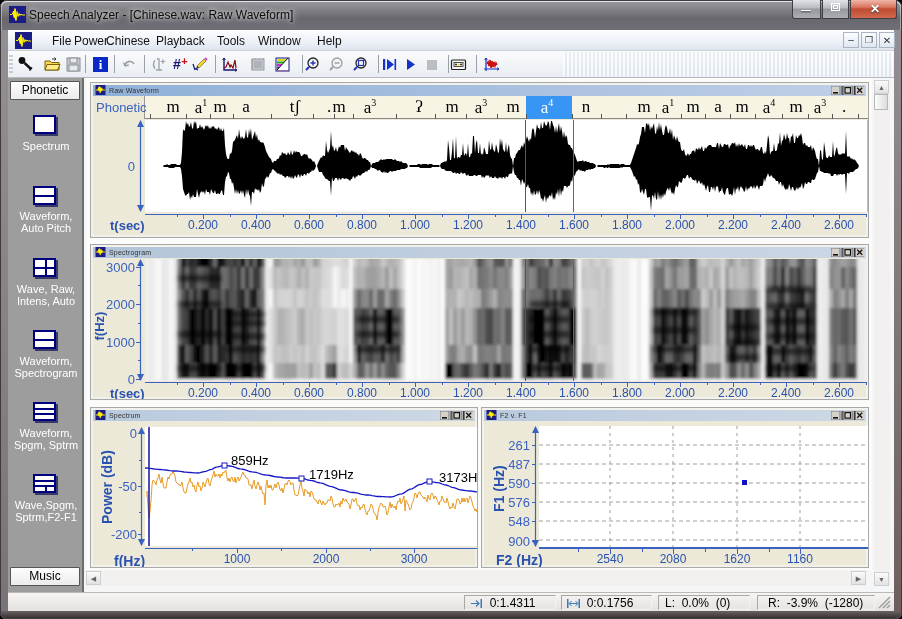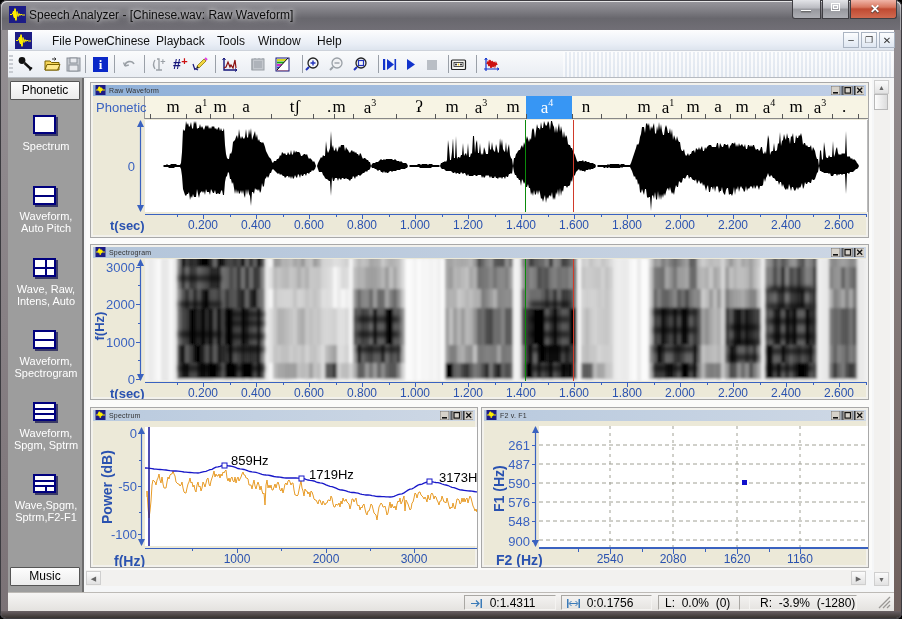--- a/index.html
+++ b/index.html
@@ -1521,21 +1521,21 @@
           <div style="position:absolute;left:218px;top:59px;font-size:13px;color:#000">1719Hz</div>
           <div style="position:absolute;left:348px;top:62px;font-size:13px;color:#000">3173Hz</div>
           <svg style="position:absolute;left:46px;top:19px" width="9" height="119" viewBox="0 0 9 119">
             <path d="M4.5,1 V118" stroke="#3a62c0" stroke-width="1.2"></path>
             <path d="M4.5,0 L1,7 L8,7 Z M4.5,119 L1,112 L8,112 Z" fill="#3a62c0"></path>
           </svg>
           <div style="position:absolute;left:8px;top:18px;width:38px;text-align:right;font-size:13px;color:#3a62c0">0</div>
           <div style="position:absolute;left:47px;top:25px;width:4px;height:1px;background:#3a62c0"></div>
           <div style="position:absolute;left:8px;top:71px;width:38px;text-align:right;font-size:13px;color:#3a62c0">-50</div>
           <div style="position:absolute;left:47px;top:78px;width:4px;height:1px;background:#3a62c0"></div>
-          <div style="position:absolute;left:8px;top:119px;width:38px;text-align:right;font-size:13px;color:#3a62c0">-100</div>
+          <div style="position:absolute;left:8px;top:119px;width:38px;text-align:right;font-size:13px;color:#3a62c0">-200</div>
           <div style="position:absolute;left:47px;top:126px;width:4px;height:1px;background:#3a62c0"></div>
           <div style="position:absolute;left:48px;top:52px;width:3px;height:1px;background:#3a62c0"></div>
           <div style="position:absolute;left:48px;top:104px;width:3px;height:1px;background:#3a62c0"></div>
           <div class="vlabel" style="left:-22px;top:70px;width:76px;font-size:14px">Power (dB)</div>
           <div style="position:absolute;left:54px;top:140px;width:333px;height:1px;background:#3a62c0"></div>
           <div style="position:absolute;left:146px;top:140px;width:1px;height:5px;background:#3a62c0"></div>
           <div class="axis-x" style="left:146px;top:144px;transform:translateX(-50%)">1000</div>
           <div style="position:absolute;left:235px;top:140px;width:1px;height:5px;background:#3a62c0"></div>
           <div class="axis-x" style="left:235px;top:144px;transform:translateX(-50%)">2000</div>
           <div style="position:absolute;left:323px;top:140px;width:1px;height:5px;background:#3a62c0"></div>
@@ -1624,17 +1624,17 @@
       <div class="sseg" style="left:456px;width:92px;padding-left:5px"><svg width="13" height="9" viewBox="0 0 13 9" style="vertical-align:-1px">
           <path d="M1,4.5 h8 M6,1.5 l3,3 -3,3" stroke="#3a7ab8" stroke-width="1.2" fill="none"></path>
           <rect x="10.5" y="0" width="1.5" height="9" fill="#3a7ab8"></rect>
         </svg>&nbsp; 0:1.4311</div>
       <div class="sseg" style="left:553px;width:91px;padding-left:5px"><svg width="13" height="9" viewBox="0 0 13 9" style="vertical-align:-1px">
           <rect x="0" y="0" width="1.5" height="9" fill="#3a7ab8"></rect>
           <rect x="11.5" y="0" width="1.5" height="9" fill="#3a7ab8"></rect>
           <path d="M2.5,4.5 h8 M4.5,2 l-2.5,2.5 2.5,2.5 M8.5,2 l2.5,2.5 -2.5,2.5" stroke="#3a7ab8" stroke-width="1" fill="none"></path>
         </svg>&nbsp; 0:0.1756</div>
       <div class="sseg" style="left:650px;width:92px;padding-left:6px">L:&nbsp; 0.0%&nbsp; (0)</div>
-      <div class="sseg" style="left:731px;width:118px;padding-left:20px">R:&nbsp; -3.9%&nbsp; (-1280)</div>
+      <div class="sseg" style="left:749px;width:118px;padding-left:10px">R:&nbsp; -3.9%&nbsp; (-1280)</div>
       <svg style="position:absolute;right:3px;bottom:2px" width="13" height="13" viewBox="0 0 13 13">
         <path d="M12,1 L1,12 M12,5 L5,12 M12,9 L9,12" stroke="#9a9895" stroke-width="1.3"></path>
       </svg>
     </div>
   </div>
 </body></html>

